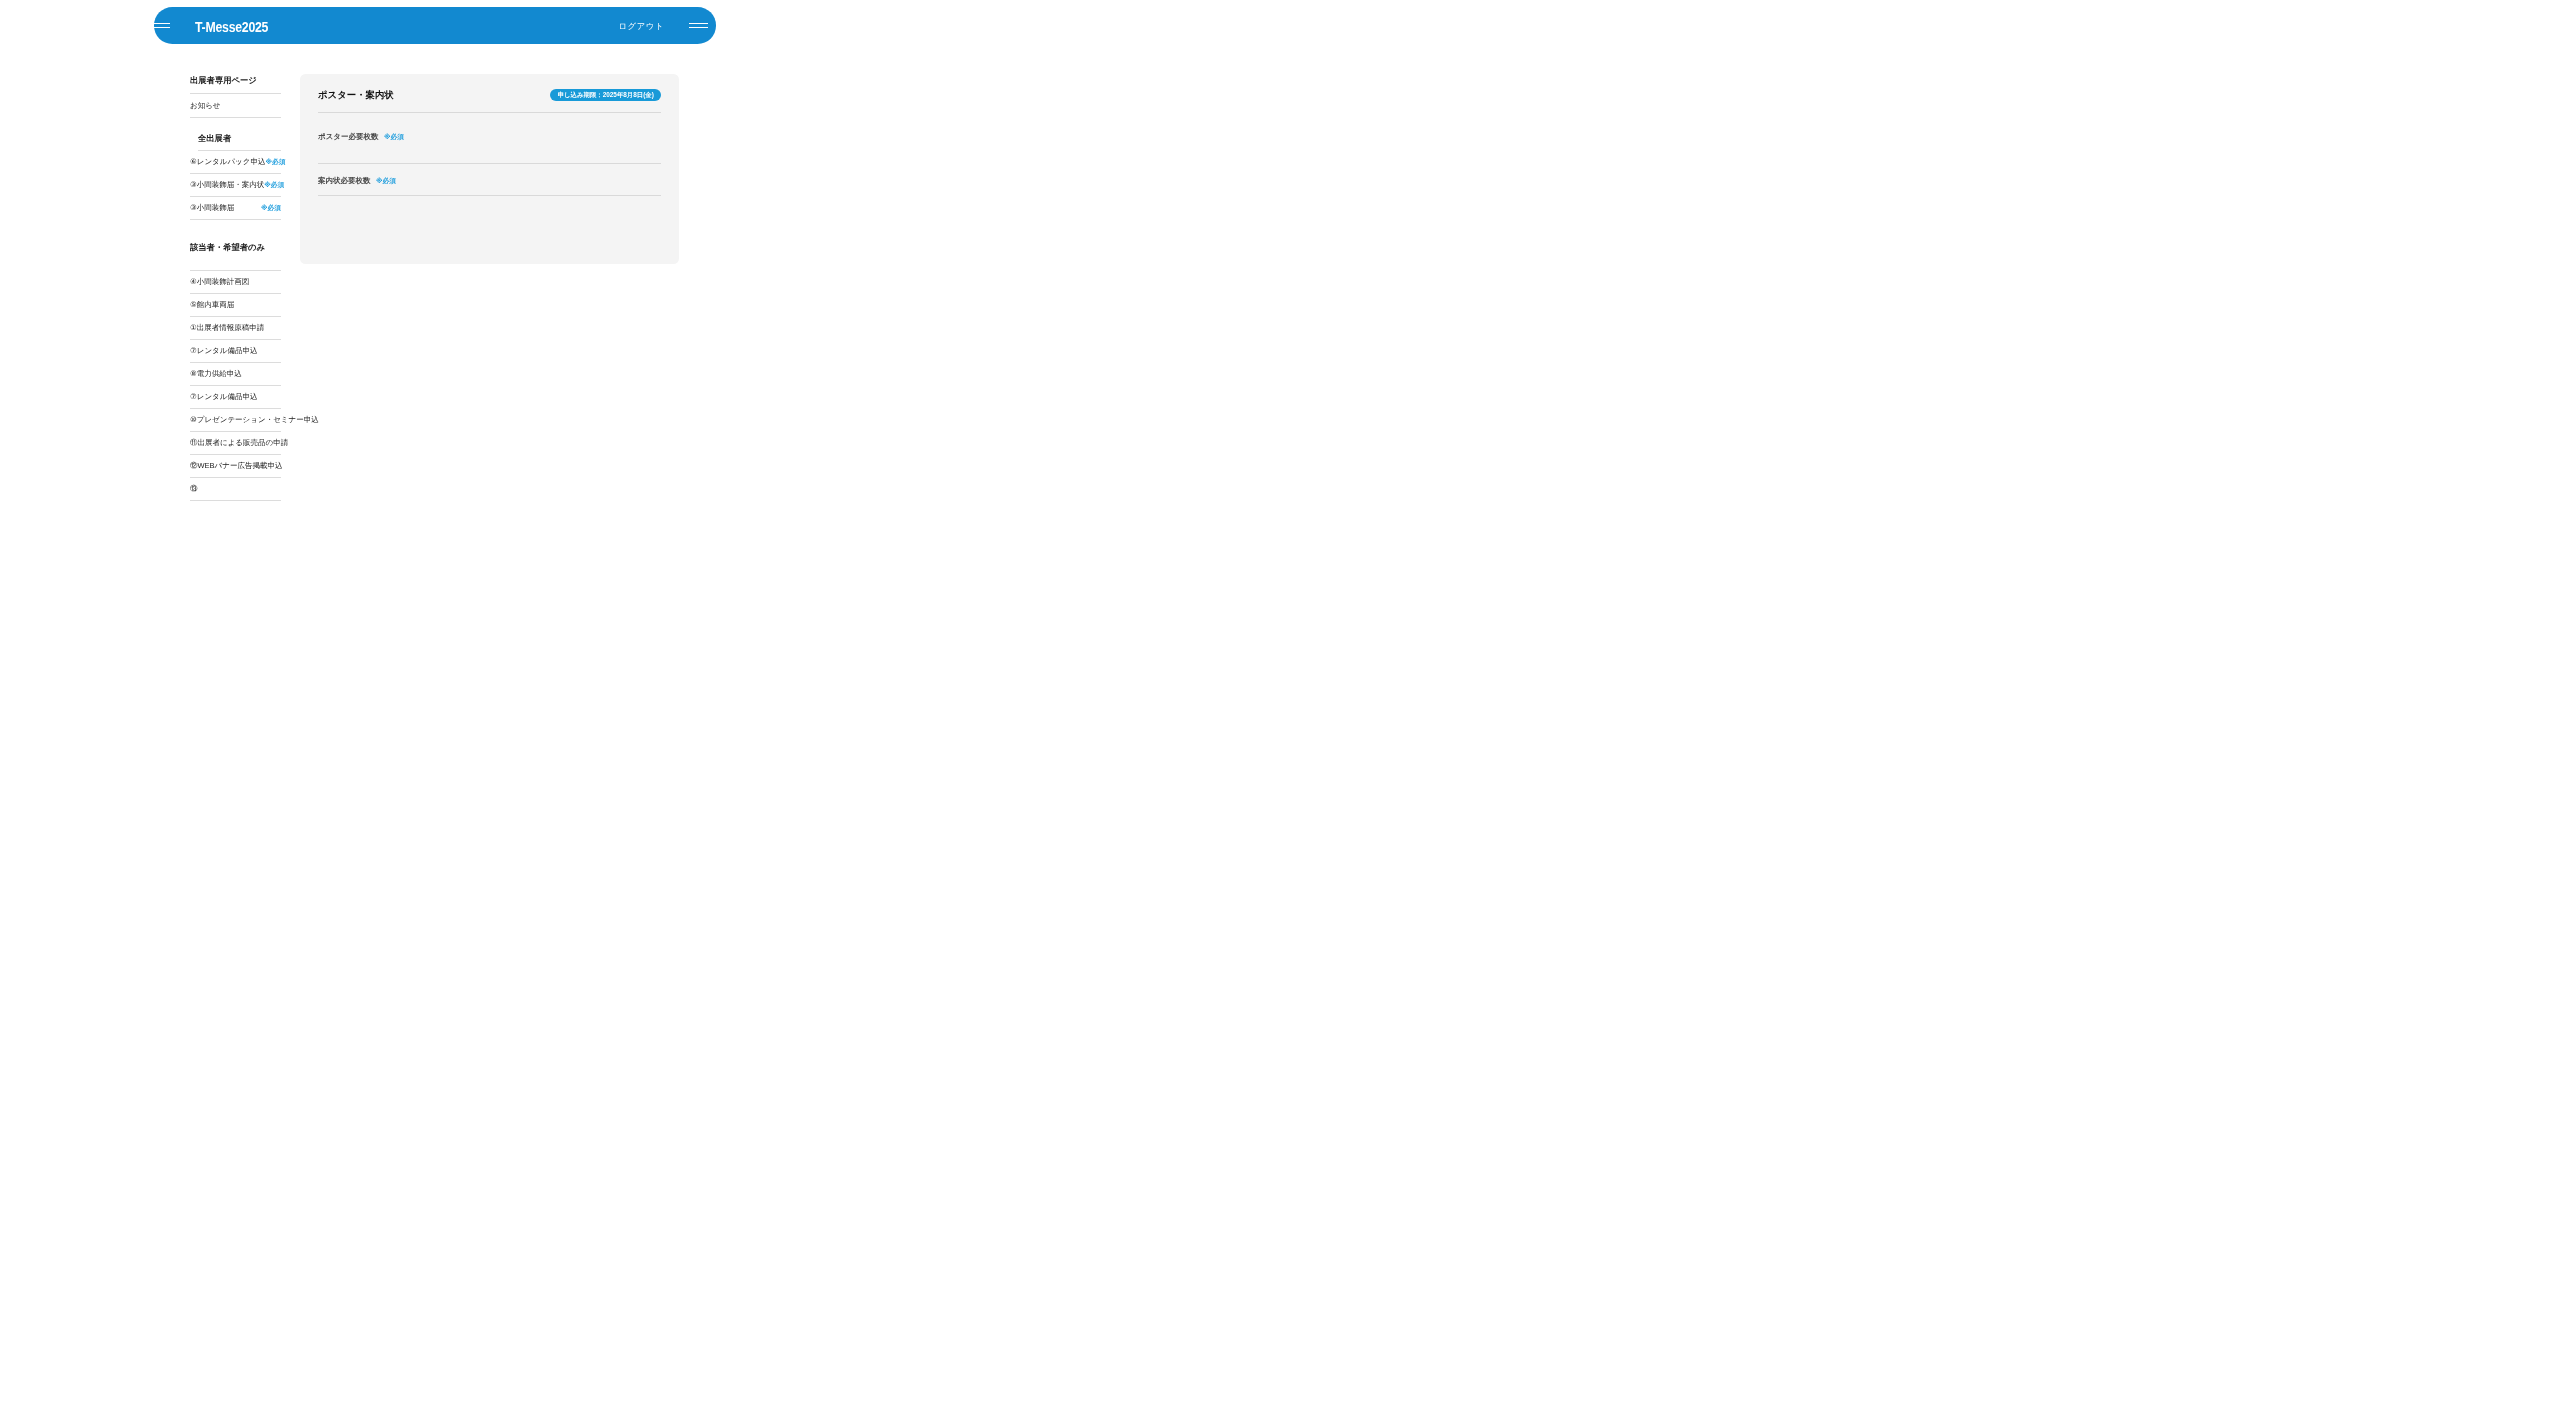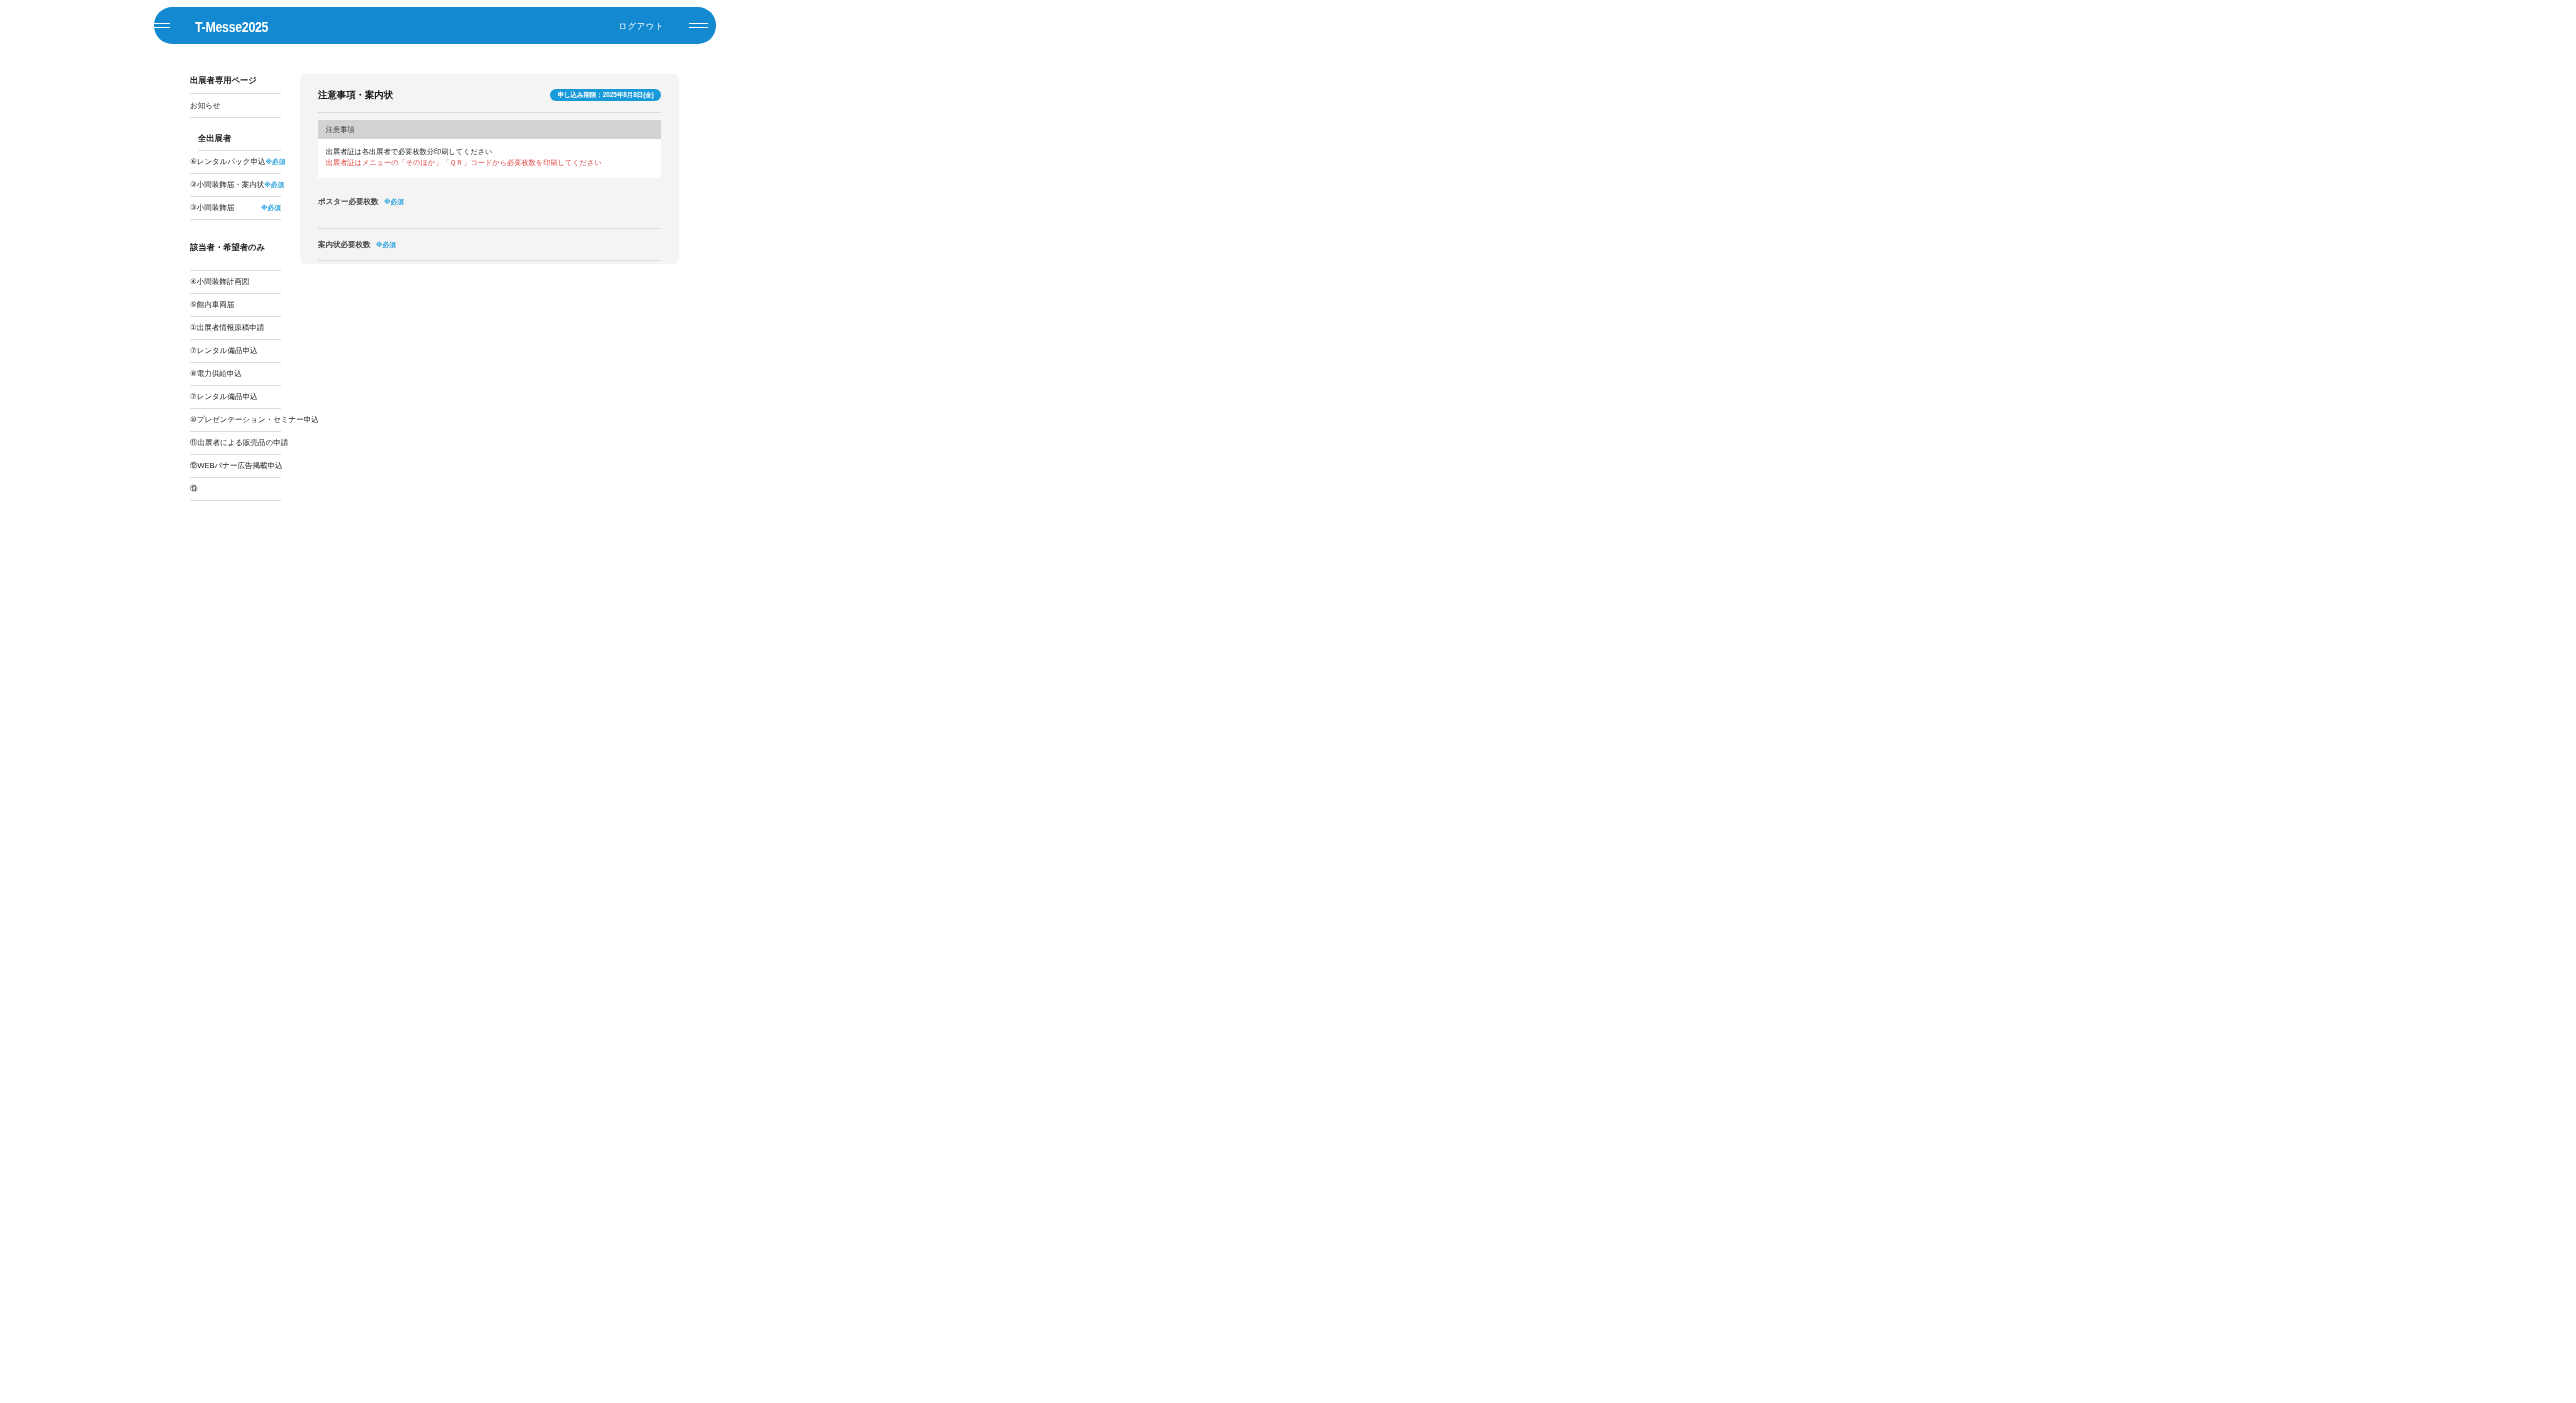--- a/index.html
+++ b/index.html
@@ -135,32 +135,25 @@
   <div class="side-row item-row">
     <span class="lbl">⑫WEBバナー広告掲載申込</span>
   </div>
   <div class="side-row item-row">
     <span class="lbl">⑬</span>
   </div>
 </div>
 
 <div class="panel">
   <div class="panel-head">
-    <div class="panel-title">注意事項・案内状</div>
+    <div class="panel-title">ポスター・案内状</div>
     <div class="badge">申し込み期限：2025年8月8日(金)</div>
   </div>
   <div class="head-divider"></div>
 
-  <div class="notice">
-    <div class="notice-band">注意事項</div>
-    <div class="notice-body">
-      <div class="notice-line">出展者証は各出展者で必要枚数分印刷してください</div>
-      <div class="notice-line red">出展者証はメニューの「そのほか」「ＱＲ」コードから必要枚数を印刷してください</div>
-    </div>
-  </div>
 
   <div class="field field-1">
     <span class="field-label">ポスター必要枚数</span>
     <span class="req">※必須</span>
   </div>
   <div class="field field-2">
     <span class="field-label">案内状必要枚数</span>
     <span class="req">※必須</span>
   </div>
 </div>

